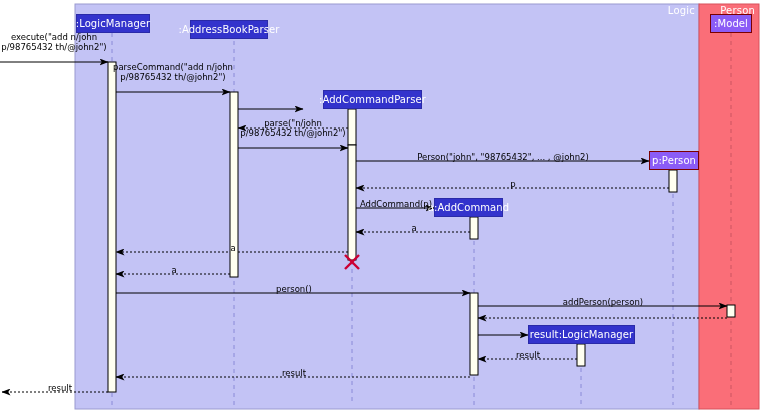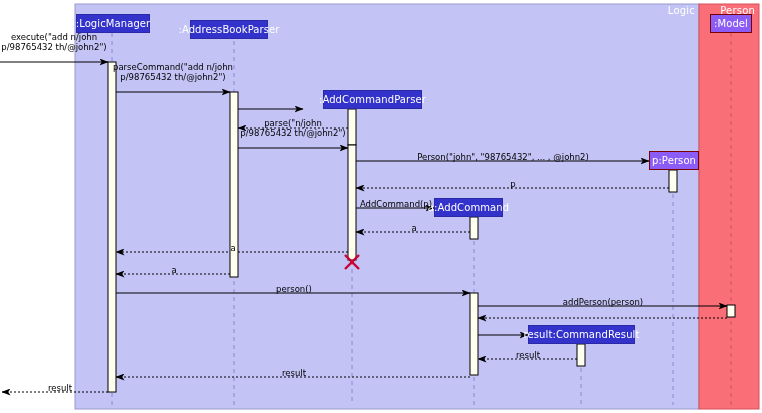--- a/index.html
+++ b/index.html
@@ -91,21 +91,21 @@
   <div id="layer-partition-labels">
       <div class="partition-label" style="color: rgb(255, 255, 255); right: 67px; top: 5px;">Logic</div>
       <div class="partition-label" style="color: rgb(255, 255, 255); right: 7px; top: 5px;">Person</div>
     </div>
   <div id="layer-participants">
       <div class="participant p-blue" style="left: 76px; top: 14px; width: 74px; height: 19px;">:LogicManager</div>
       <div class="participant p-blue" style="left: 190px; top: 20px; width: 78px; height: 19px;">:AddressBookParser</div>
       <div class="participant p-blue" style="left: 303px; top: 90px; width: 99px; height: 19px; margin-left: 20px;">:AddCommandParser</div>
       <div class="participant p-red" style="left: 649px; top: 151px; width: 50px; height: 19px;">p:Person</div>
       <div class="participant p-blue" style="left: 434px; top: 198px; width: 69px; height: 19px;">a:AddCommand</div>
-      <div class="participant p-blue" style="left: 528px; top: 325px; width: 107px; height: 19px;">result:CommandResult</div>
+      <div class="participant p-blue" style="left: 528px; top: 325px; width: 107px; height: 19px;">result:LogicManager</div>
       <div class="participant p-red" style="left: 710px; top: 14px; width: 42px; height: 19px;">:Model</div>
     </div>
   <div id="layer-msg-labels">
       <div class="msg two" style="left: -96px; top: 32px; width: 300px;">execute("add n/john<br>p/98765432 th/@john2")</div>
       <div class="msg two" style="left: 23px; top: 62px; width: 300px;">parseCommand("add n/john<br>p/98765432 th/@john2")</div>
       <div class="msg two" style="left: 143px; top: 118px; width: 300px;">parse("n/john<br>p/98765432 th/@john2")</div>
       <div class="msg" style="left: 353px; top: 152px; width: 300px;">Person("john", "98765432", ... , @john2)</div>
       <div class="msg" style="left: 363px; top: 179px; width: 300px;">p</div>
       <div class="msg" style="left: 246px; top: 199px; width: 300px;">AddCommand(p)</div>
       <div class="msg" style="left: 264px; top: 223px; width: 300px;">a</div>

